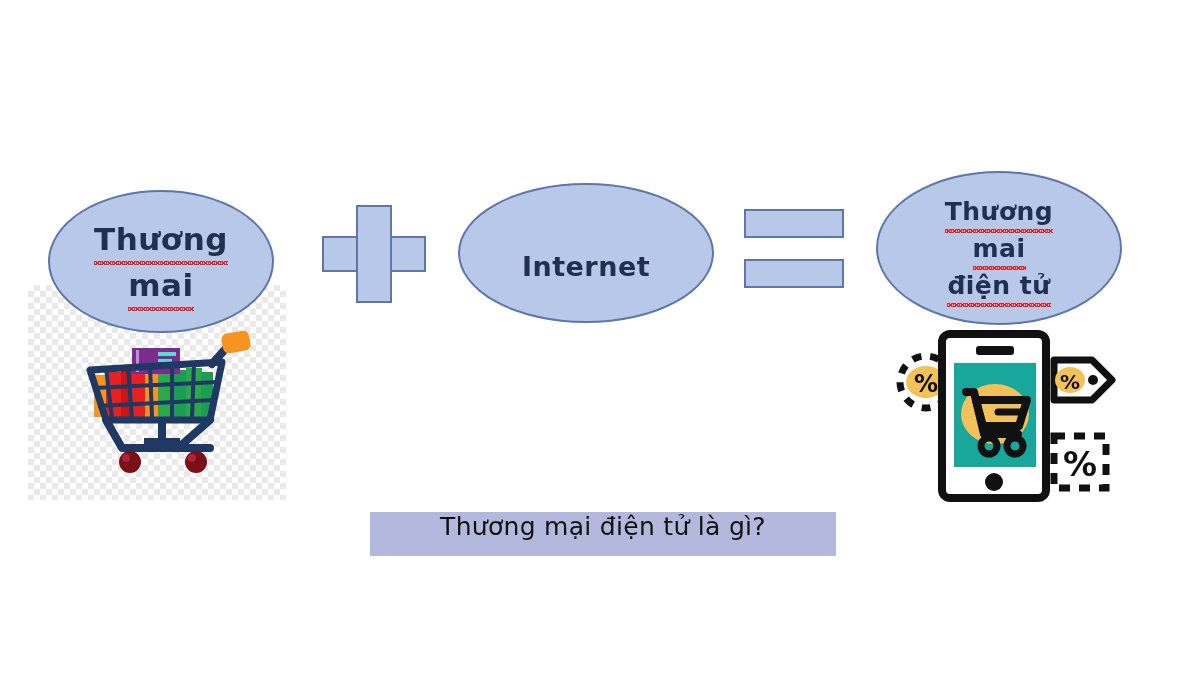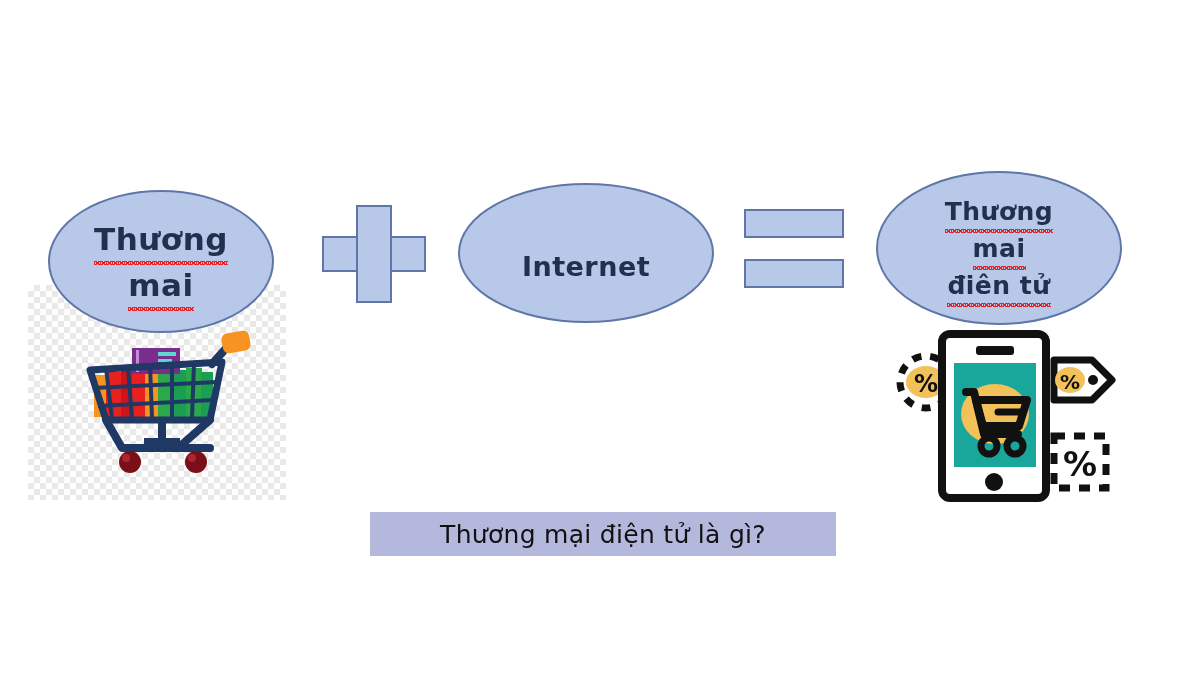--- a/index.html
+++ b/index.html
@@ -139,21 +139,20 @@
 
   
   #caption-box {
     position: absolute;
     left: 370px;
     top: 512px;
     width: 466px;
     height: 44px;
     background: #b4b8dc;
     display: flex;
-    align-items: center;
     justify-content: center;
   }
   #caption-box .caption-text {
     font-family: "DejaVu Sans", sans-serif;
     font-size: 25px;
     color: #111111;
     white-space: nowrap;
     letter-spacing: 0.3px;
   }
 
@@ -188,21 +187,21 @@
   </div>
 
   <div class="equals-wrap">
     <div class="eq-bar eq-top"></div>
     <div class="eq-bar eq-bot"></div>
   </div>
 
   <div class="bubble" id="bubble-tmdt">
     <span class="line squiggle">Thương</span>
     <span class="line squiggle">mai</span>
-    <span class="line squiggle">điên tử</span>
+    <span class="line squiggle">điện tử</span>
   </div>
 
   <div class="icon-abs" id="cart-icon-wrap">
     <svg width="200" height="160" viewBox="0 0 200 160">
 
       <rect x="32" y="55" width="14" height="42" fill="#f79421"></rect>
       <rect x="44" y="52" width="16" height="46" fill="#e8201f"></rect>
       <rect x="59" y="50" width="12" height="48" fill="#cf1418"></rect>
       <rect x="70" y="52" width="14" height="46" fill="#e8201f"></rect>
       <rect x="83" y="50" width="14" height="48" fill="#f79421"></rect>

